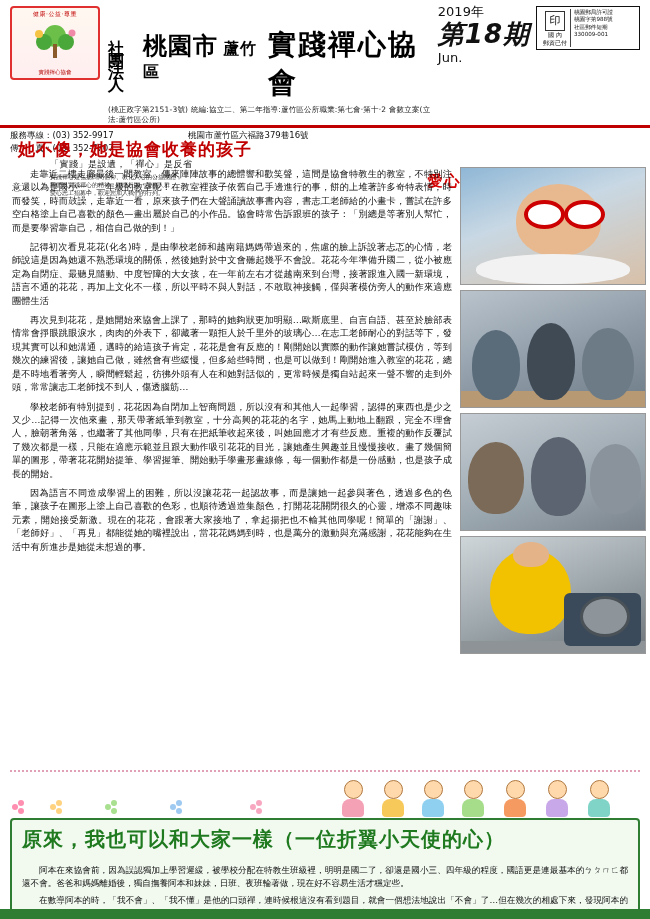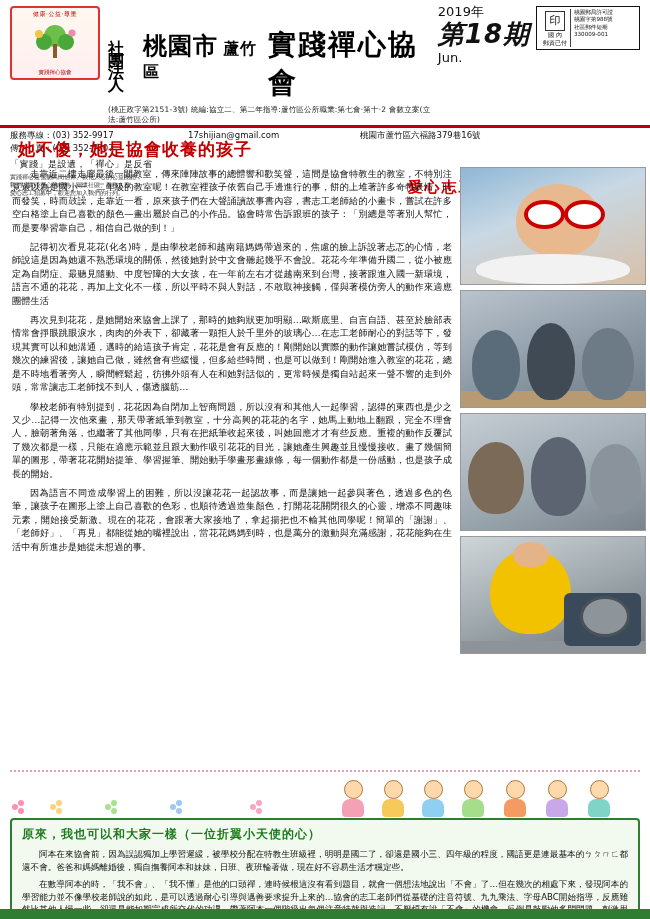--- a/index.html
+++ b/index.html
@@ -163,22 +163,23 @@
     line-height: 13px;
     color: #111;
   }
   .contact .col-a { width: 178px; }
   .contact .col-b { width: 172px; }
   .contact .col-c { flex: 1 1 auto; }
 
   .slogan-row {
     margin-top: 3px;
     display: flex;
-    align-items: flex-end;
+    align-items: center;
     font-size: 7.5px;
+    margin-left: 40px;
   }
   .slogan-left {
     width: 300px;
   }
   .slogan-left .l1 {
     font-size: 9px;
     letter-spacing: 0.5px;
   }
   .slogan-left .l2 {
     font-size: 6px;
@@ -303,24 +304,24 @@
     border: 2px solid #2e7d32;
     border-radius: 4px;
     background: #f2faf0;
     padding: 6px 10px 8px 10px;
     box-sizing: border-box;
     height: 238px;
     overflow: hidden;
   }
   .box-title {
     color: #1f7a1f;
-    font-size: 12px;
+    font-size: 20px;
     font-weight: bold;
     letter-spacing: 1px;
-    margin-bottom: 5px;
+    margin-bottom: 11px;
   }
   .box p {
     margin: 0 0 5px 0;
     font-size: 8.6px;
     line-height: 12.6px;
     text-align: justify;
     text-indent: 17px;
     color: #111;
   }
   .footer-bar {
@@ -382,23 +383,20 @@
 桃園字第988號
 社區郵件短期
 330009-001</div>
       </div>
     </div>
 
     <div class="contact">
       <div class="col-a">
         <div>服務專線：(03) 352-9917</div>
         <div>傳　　真：(03) 352-7707</div>
-      </div>
-      <div class="col-b">
-        <div>17shijian@gmail.com</div>
       </div>
       <div class="col-c">
         <div>桃園市蘆竹區六福路379巷16號</div>
       </div>
     </div>
 
     <div class="slogan-row">
       <div class="slogan-left">
         <div class="l1">「實踐」是設遺，「禪心」是反省</div>
         <div class="l2">實踐禪心是弘揚民間信仰、教化人心的公益團體，

